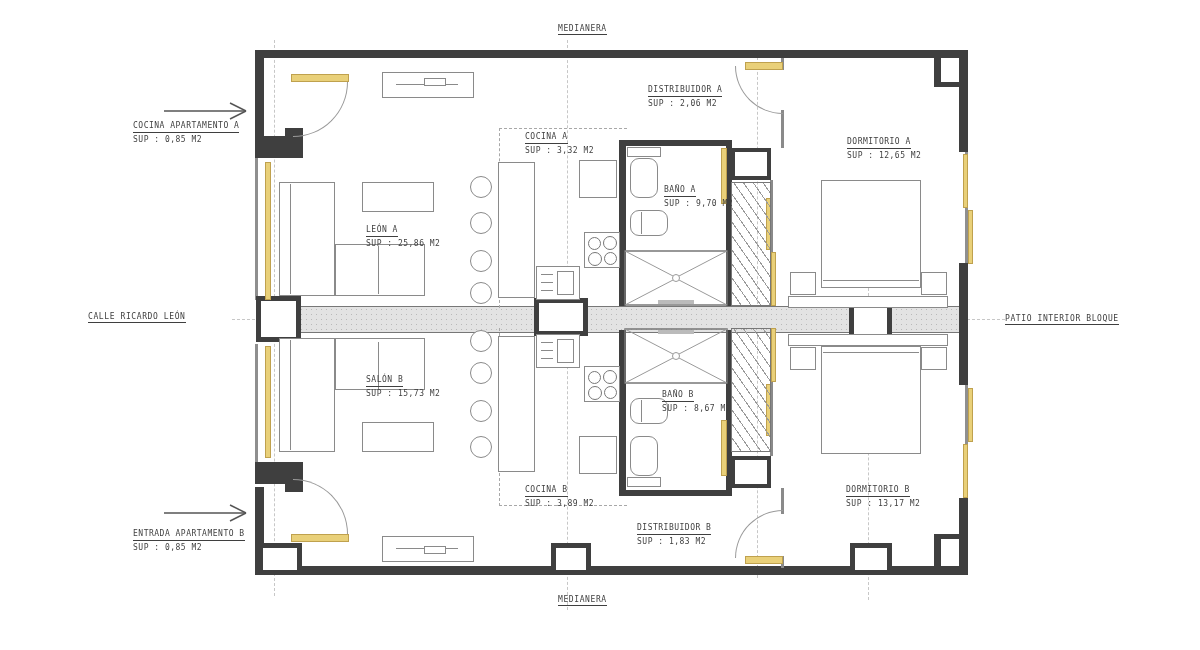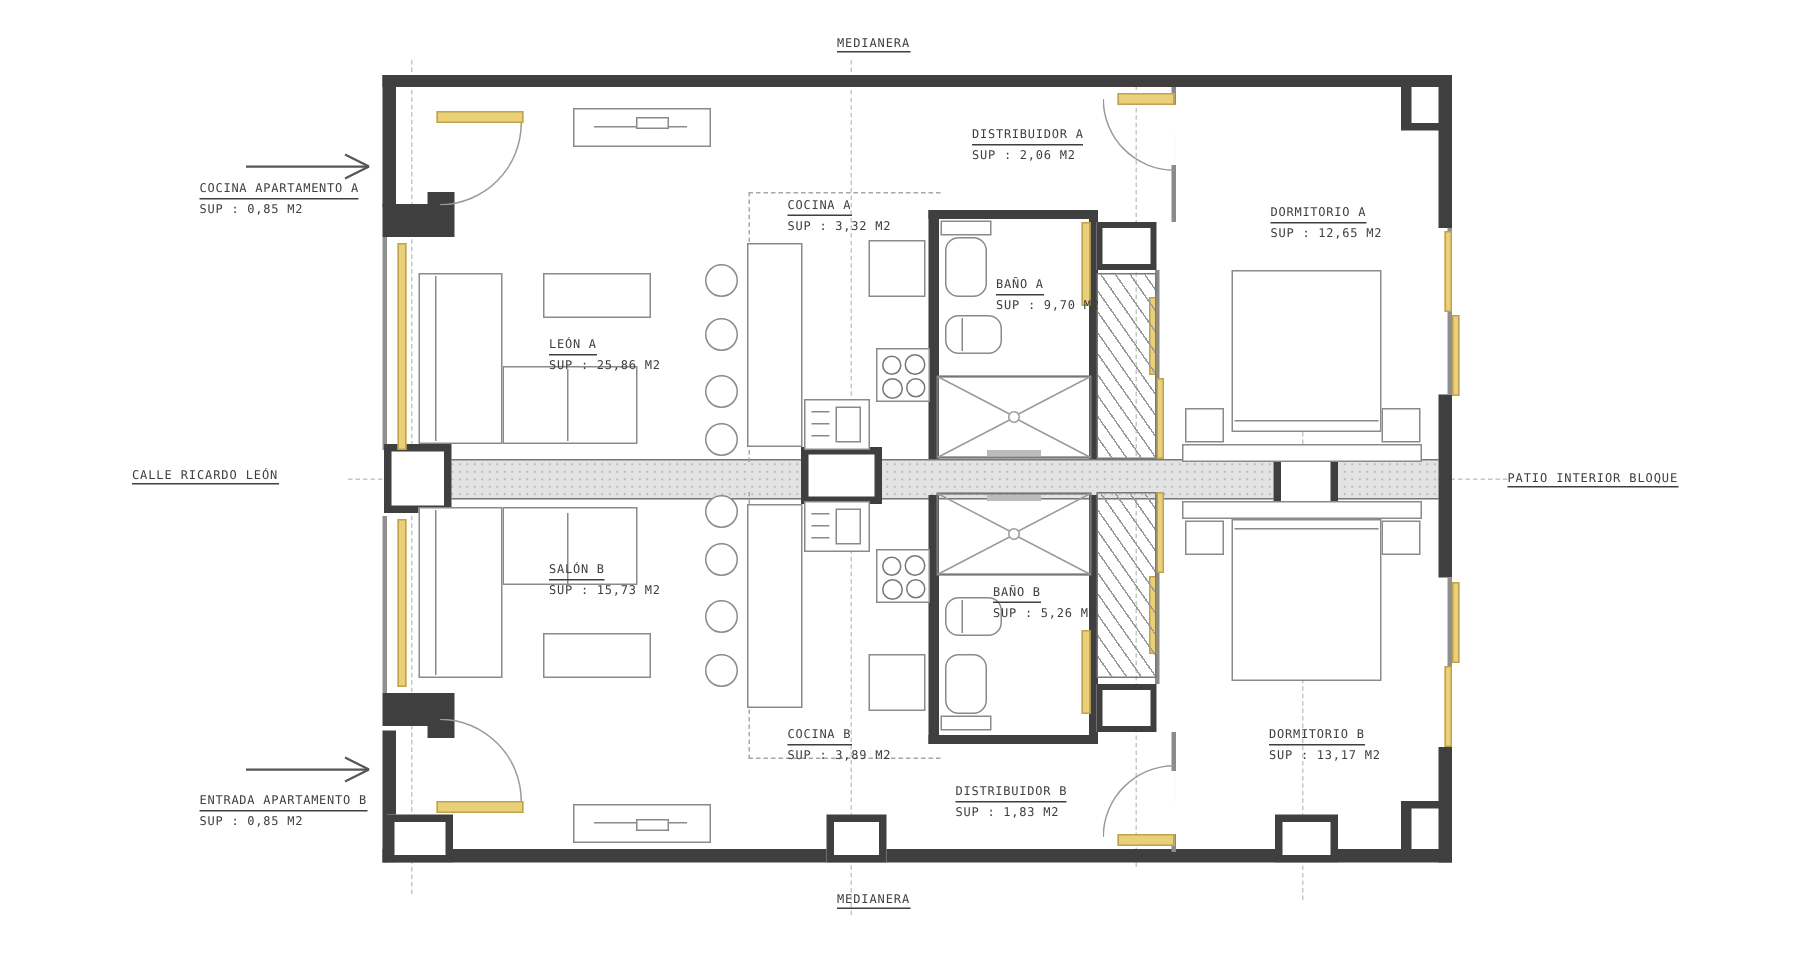--- a/index.html
+++ b/index.html
@@ -255,21 +255,21 @@
   <div class="abs lbl" style="left:366px;top:224px">
     <div class="nm">LEÓN A</div>
     <div class="sup">SUP : 25,86 M2</div>
   </div>
   <div class="abs lbl" style="left:366px;top:374px">
     <div class="nm">SALÓN B</div>
     <div class="sup">SUP : 15,73 M2</div>
   </div>
   <div class="abs lbl" style="left:662px;top:389px">
     <div class="nm">BAÑO B</div>
-    <div class="sup">SUP : 5,26 M2</div>
+    <div class="sup">SUP : 8,67 M2</div>
   </div>
   <div class="abs lbl" style="left:525px;top:484px">
     <div class="nm">COCINA B</div>
     <div class="sup">SUP : 3,89 M2</div>
   </div>
   <div class="abs lbl" style="left:846px;top:484px">
     <div class="nm">DORMITORIO B</div>
     <div class="sup">SUP : 13,17 M2</div>
   </div>
   <div class="abs lbl" style="left:637px;top:522px">

